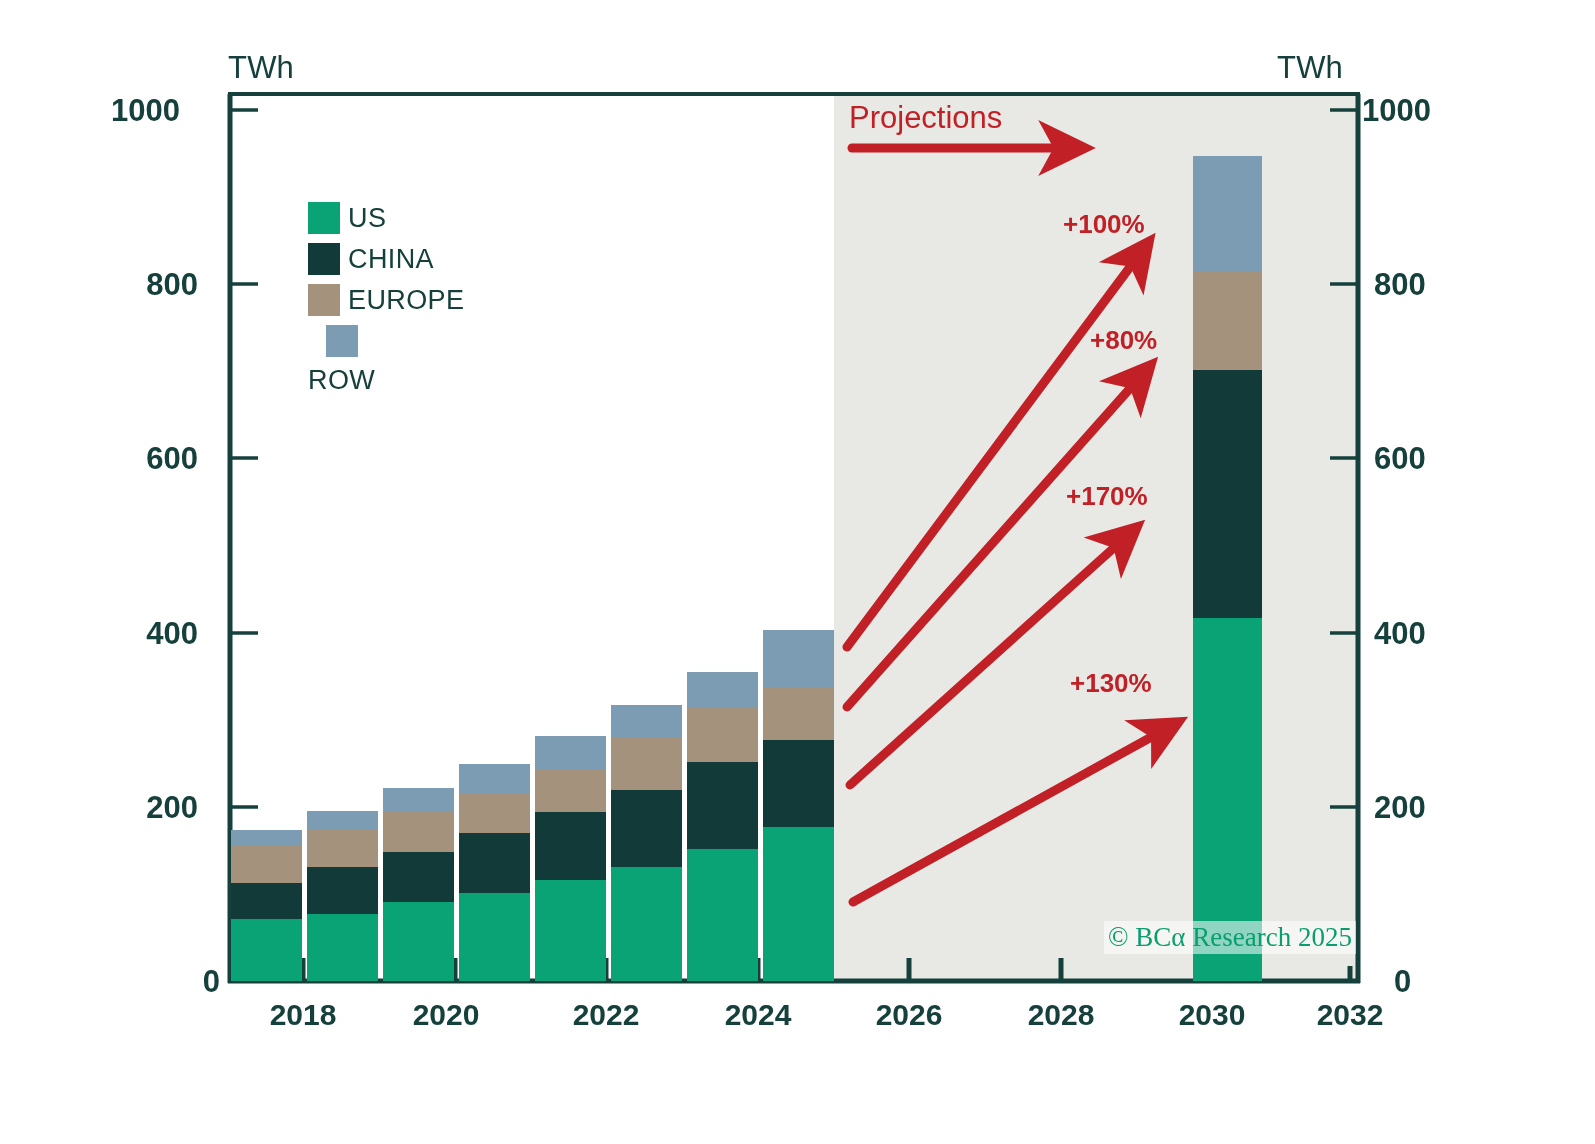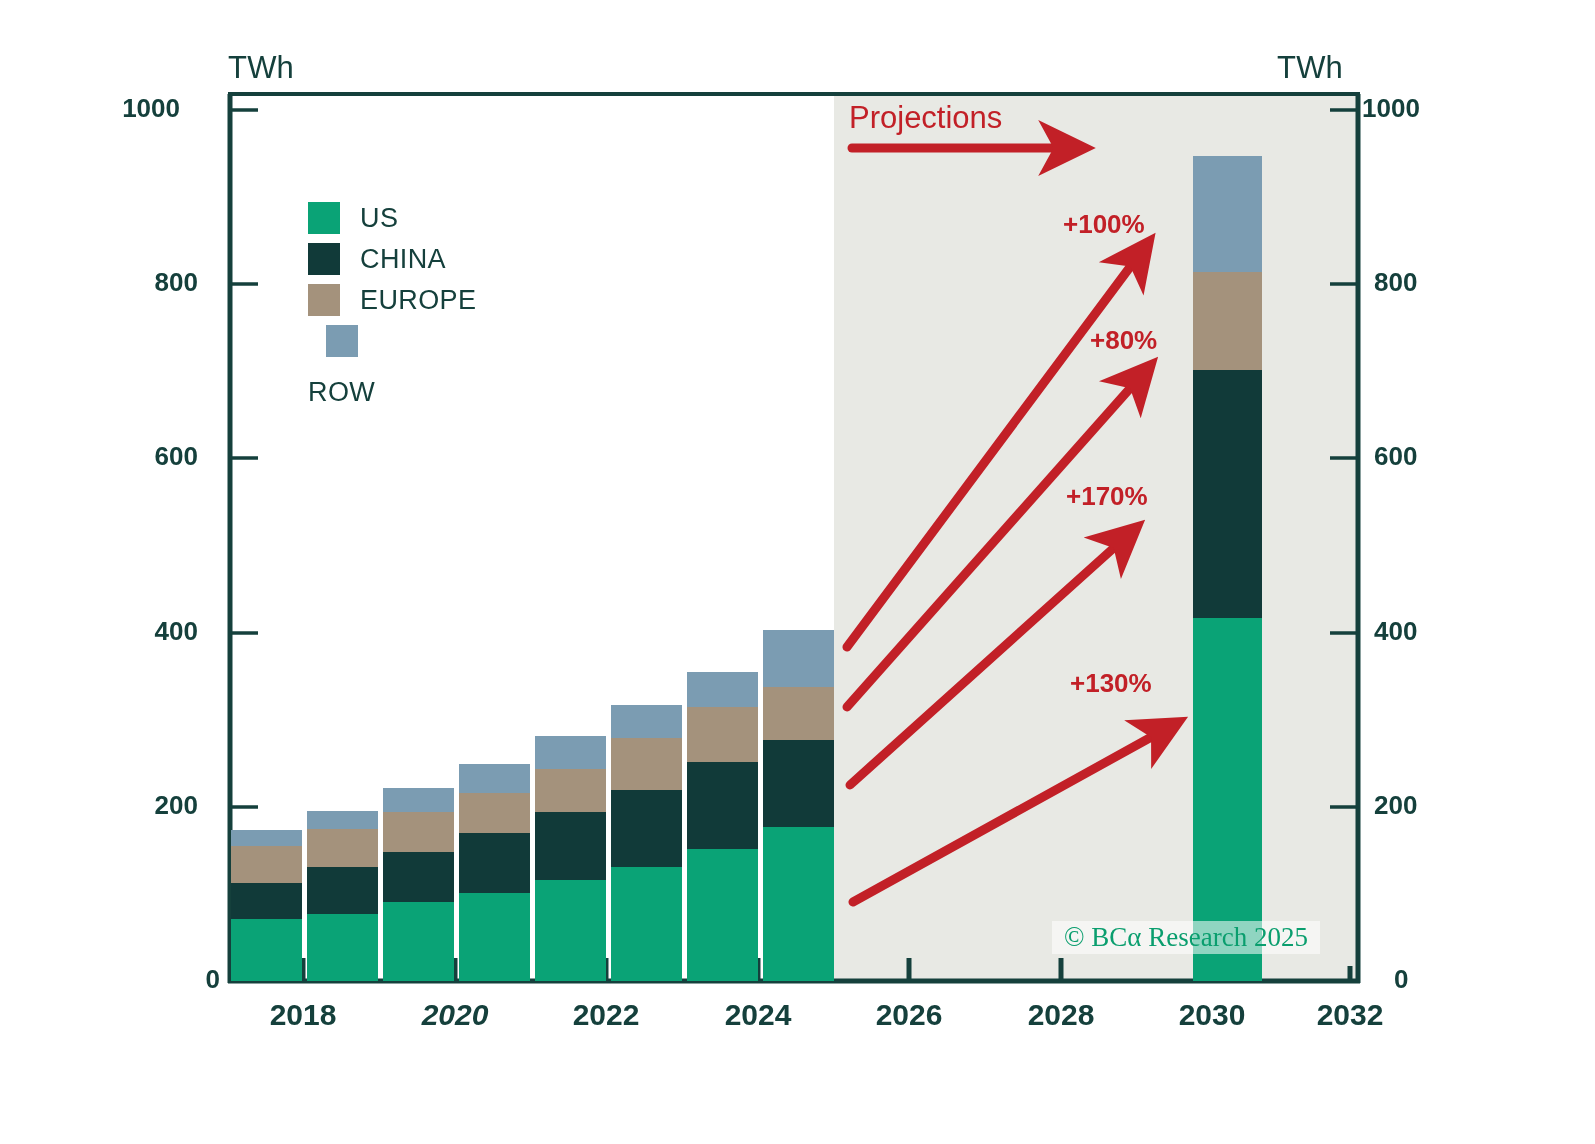--- a/index.html
+++ b/index.html
@@ -27,21 +27,21 @@
     font-weight: 400;
     color: #15403c;
     letter-spacing: 0.2px;
   }
   #unit-left  { left: 228px; top: 50px; }
   #unit-right { left: 1277px; top: 50px; }
 
   .tick-label {
     position: absolute;
     font-family: "Liberation Sans", sans-serif;
-    font-size: 26px;
+    font-size: 31px;
     font-weight: 700;
     color: #15403c;
     white-space: nowrap;
   }
   .ytick-left  { text-align: right; width: 80px; }
   .ytick-right { text-align: left;  width: 90px; }
   .xtick-label {
     position: absolute;
     font-family: "Liberation Sans", sans-serif;
     font-size: 30px;
@@ -60,21 +60,21 @@
     font-weight: 400;
     color: #15403c;
     letter-spacing: 0.4px;
     white-space: nowrap;
   }
   .legend-row {
     position: absolute;
     left: 308px;
     display: flex;
     align-items: center;
-    gap: 20px;
+    gap: 8px;
   }
   .legend-swatch {
     width: 32px;
     height: 32px;
   }
   .legend-label {
     font-size: 27px;
     font-weight: 400;
     color: #15403c;
     letter-spacing: 0.4px;
@@ -91,28 +91,28 @@
   }
   .pct-label {
     position: absolute;
     color: #c22027;
     font-size: 26px;
     font-weight: 700;
     white-space: nowrap;
   }
   .credit {
     position: absolute;
-    left: 1052px;
+    left: 1104px;
     top: 921px;
     font-family: "Liberation Serif", serif;
     font-size: 27px;
     color: #0a9e6e;
     white-space: nowrap;
     background: rgba(255,255,255,0.55);
-    padding: 1px 12px;
+    padding: 1px 4px;
   }
   .credit .alpha { font-style: normal; }
 </style>
 </head>
 <body>
 
 <div id="chart-root">
 
   <div class="axis-unit" id="unit-left">TWh</div>
   <div class="axis-unit" id="unit-right">TWh</div>
@@ -238,21 +238,21 @@
   <div class="tick-label ytick-left" style="left:100px; top:93px;">1000</div>
 
   <div class="tick-label ytick-right" style="left:1394px; top:964px;">0</div>
   <div class="tick-label ytick-right" style="left:1374px; top:790px;">200</div>
   <div class="tick-label ytick-right" style="left:1374px; top:616px;">400</div>
   <div class="tick-label ytick-right" style="left:1374px; top:441px;">600</div>
   <div class="tick-label ytick-right" style="left:1374px; top:267px;">800</div>
   <div class="tick-label ytick-right" style="left:1362px; top:93px;">1000</div>
 
   <div class="xtick-label" style="left:243px;">2018</div>
-  <div class="xtick-label" style="left:395px;font-style:italic;">2020</div>
+  <div class="xtick-label" style="left:386px;">2020</div>
   <div class="xtick-label" style="left:546px;">2022</div>
   <div class="xtick-label" style="left:698px;">2024</div>
   <div class="xtick-label" style="left:849px;">2026</div>
   <div class="xtick-label" style="left:1001px;">2028</div>
   <div class="xtick-label" style="left:1152px;">2030</div>
   <div class="xtick-label" style="left:1290px;">2032</div>
 
 
   <div class="legend-row" style="top:202px;">
     <span class="legend-swatch" style="background:#0aa376;"></span>

